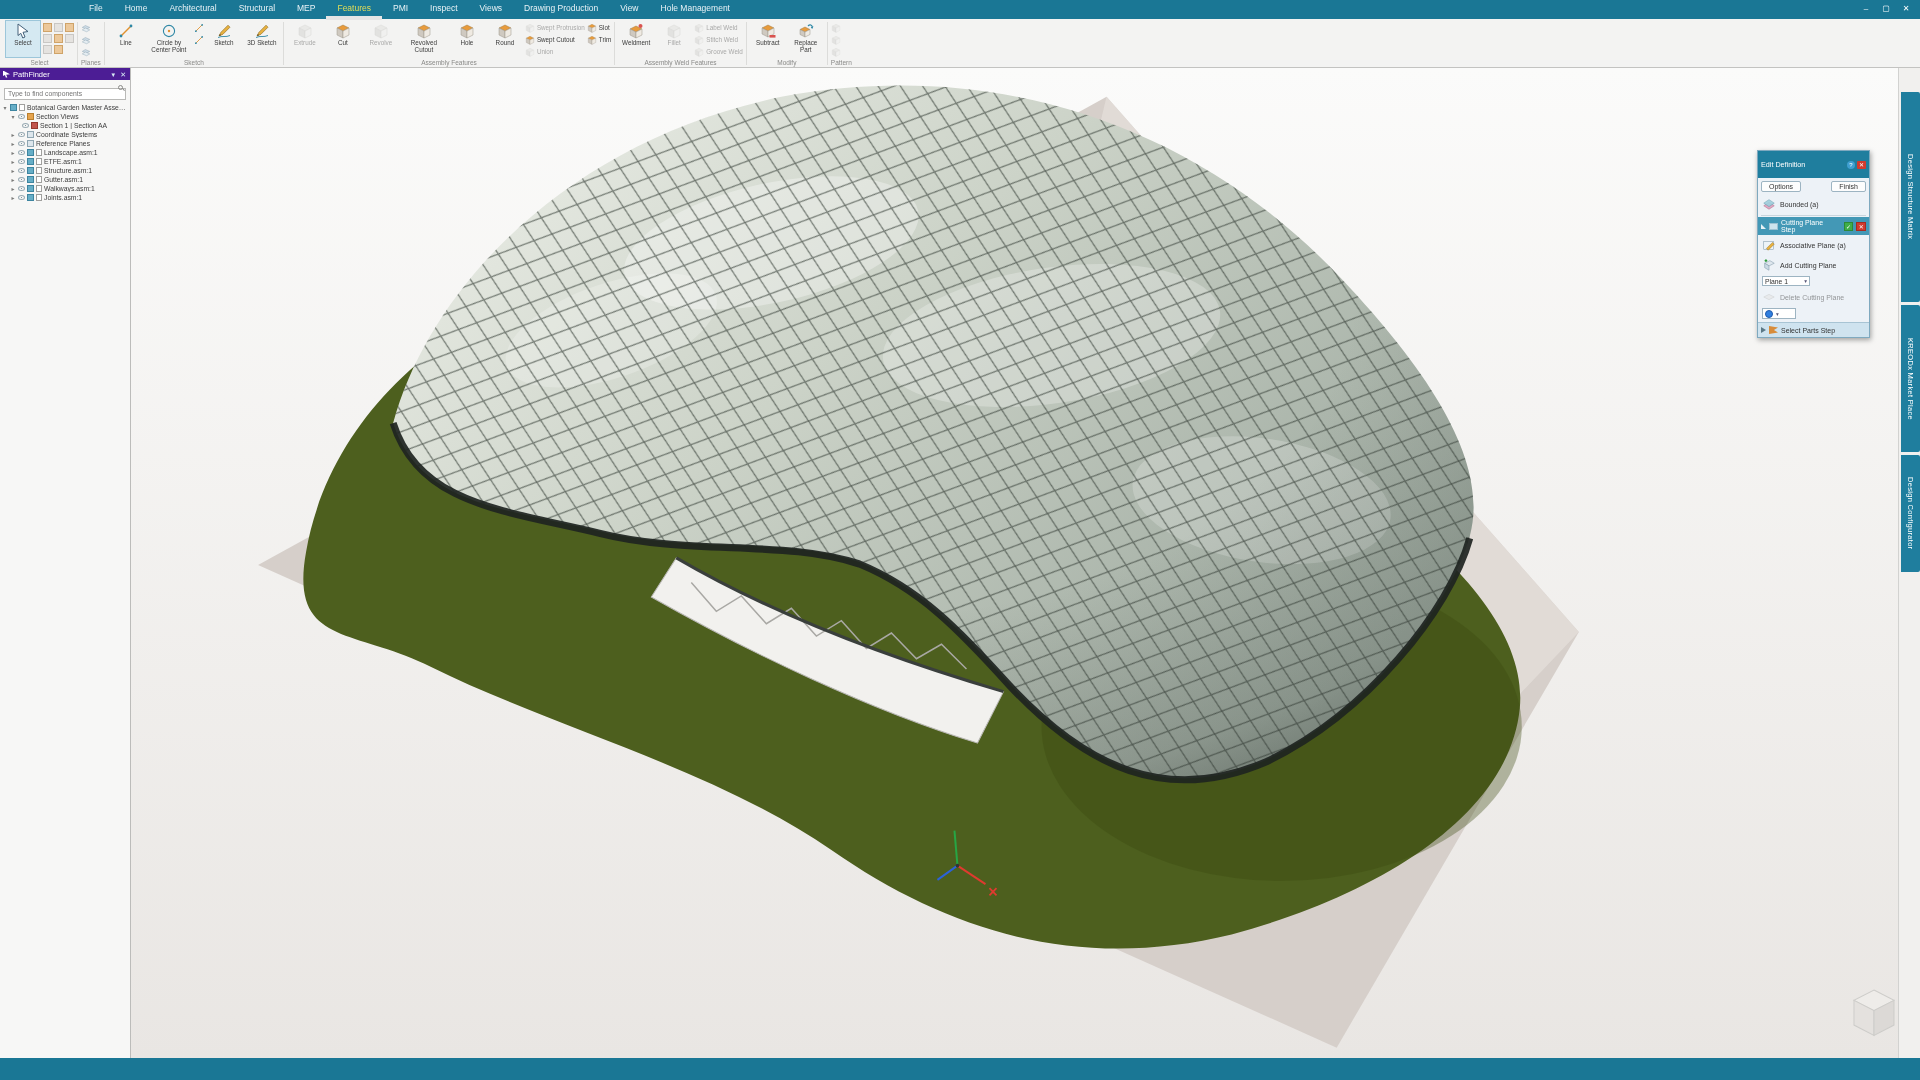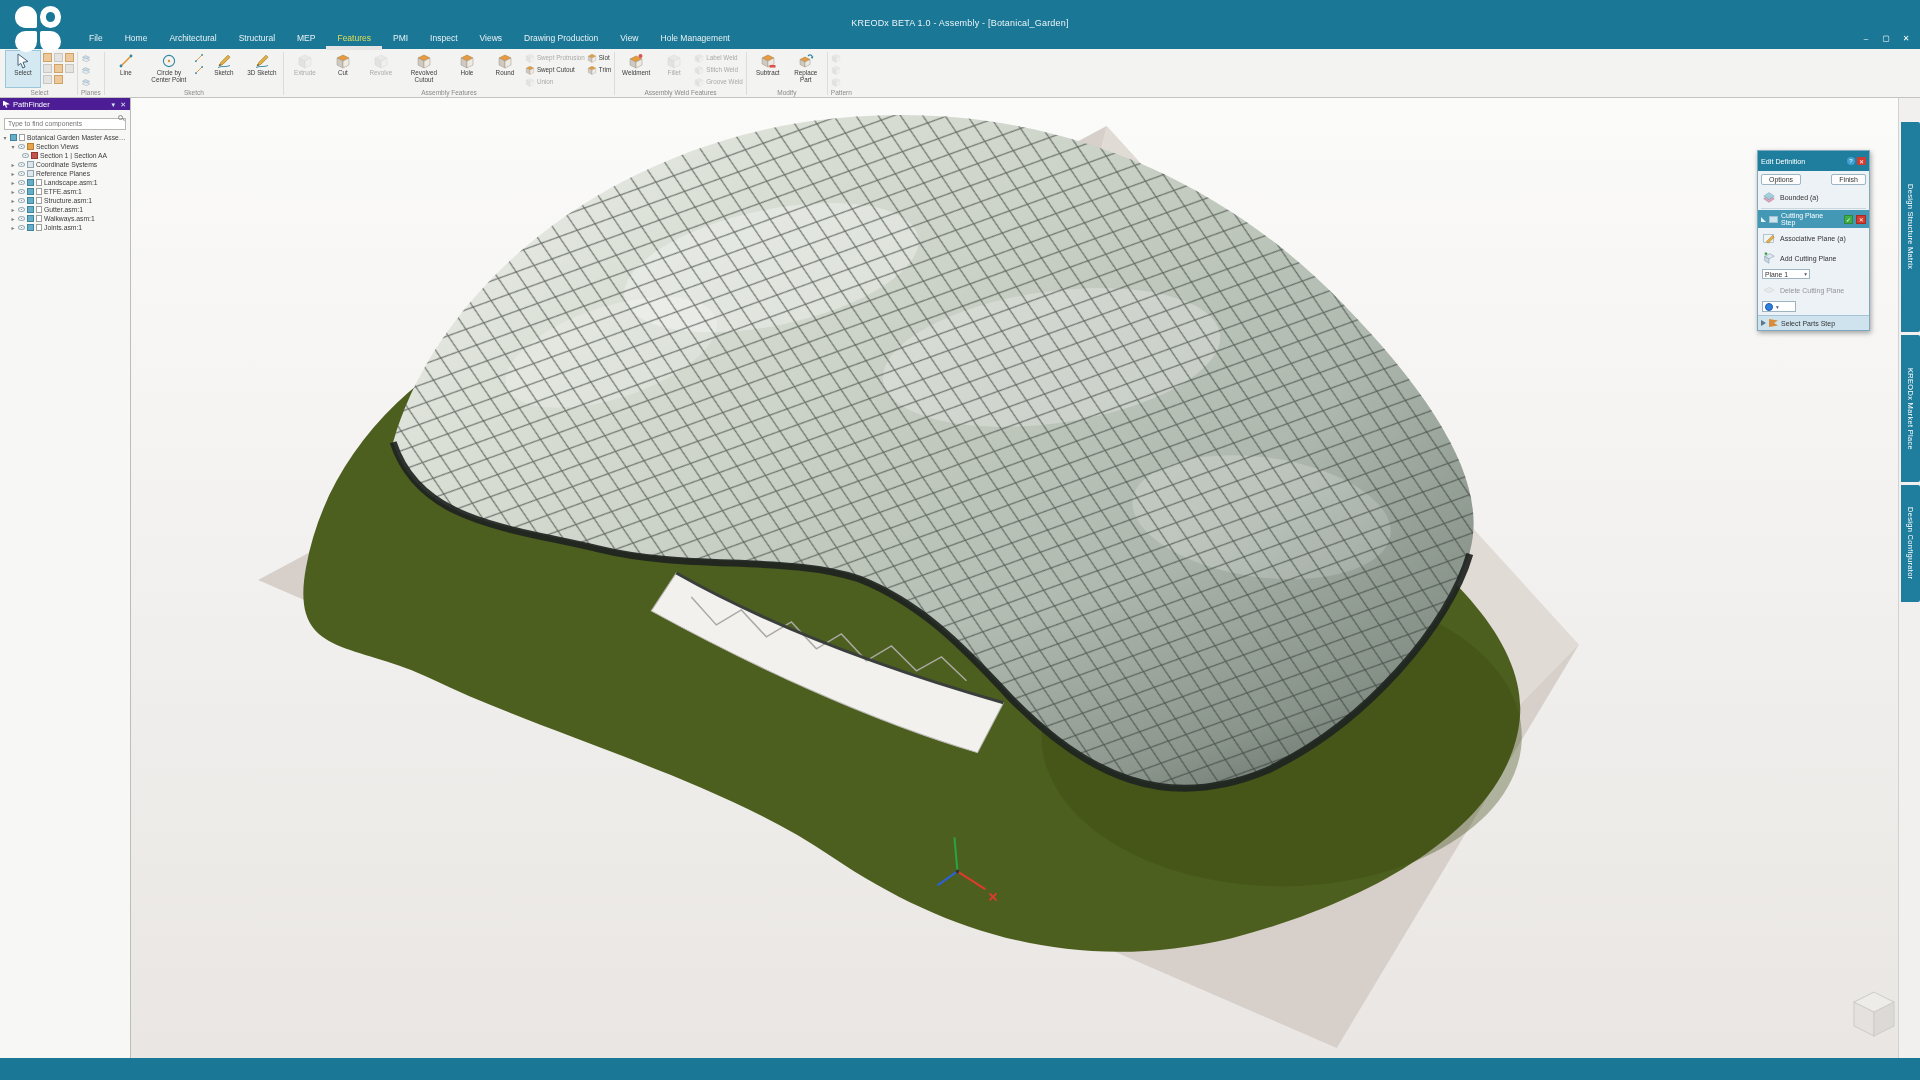--- a/index.html
+++ b/index.html
@@ -79,21 +79,21 @@
     letter-spacing:.3px;border-radius:0 2px 2px 0;border:none;}
   .st0{top:24px;height:210px;}
   .st1{top:237px;height:147px;}
   .st2{top:387px;height:117px;}
 
   .statusbar{height:22px;background:#1a7795;flex:none;}
 
   
   .dialog{position:absolute;left:1757px;top:150px;width:113px;background:#edf2f7;
     border:1px solid #7fa9bf;box-shadow:1px 2px 5px rgba(0,0,0,.35);font-size:7px;color:#333;z-index:20;}
-  .dlg-title{background:#1f7e9e;color:#fff;height:20px;display:flex;align-items:center;gap:2px;
+  .dlg-title{background:#1f7e9e;color:#fff;height:27px;display:flex;align-items:center;gap:2px;
     padding:0 3px;font-size:7.2px;}
   .dlg-title .sp{flex:1;}
   .dlg-help{width:8px;height:8px;border-radius:50%;background:#3f9fd1;color:#fff;font-size:6px;
     display:flex;align-items:center;justify-content:center;border:none;padding:0;}
   .dlg-close{width:9px;height:8px;background:#d23b2f;color:#fff;font-size:6px;
     display:flex;align-items:center;justify-content:center;border:none;padding:0;border-radius:1px;}
   .dlg-btnrow{display:flex;justify-content:space-between;padding:3px 3px 2px 3px;}
   .dlg-btn{background:#fdfdfd;border:1px solid #9db4c2;font-size:7px;height:11px;padding:0 7px;
     border-radius:2px;color:#333;}
   .dlg-row{display:flex;align-items:center;gap:4px;padding:3px 4px;}
@@ -173,29 +173,20 @@
       <polygon points="2,6.5 7,9 7,14 2,11.5" fill="#cfc9c0" stroke="#9a948b" stroke-width="0.5"></polygon>
       <polygon points="12,6.5 7,9 7,14 12,11.5" fill="#efeae2" stroke="#9a948b" stroke-width="0.5"></polygon>
       <path d="M10 3 C12 1 14 2 14.5 4.5" fill="none" stroke="#2e87a5" stroke-width="1.2"></path>
       <polygon points="15.5,3.2 14.2,6 12.8,4.2" fill="#2e87a5"></polygon>
     </symbol>
   </defs>
 </svg>
 
 <div id="app">
 
-  <div class="titlebar">
-    <div class="logo">
-      <span class="l1"></span>
-      <span class="l2"></span>
-      <span class="l3"></span>
-      <span class="l4"></span>
-    </div>
-    <div class="title">KREODx BETA 1.0 - Assembly - [Botanical_Garden]</div>
-  </div>
 
   <div class="menubar">
     <div class="menu-items">
       <span class="menu-item">File</span>
       <span class="menu-item">Home</span>
       <span class="menu-item">Architectural</span>
       <span class="menu-item">Structural</span>
       <span class="menu-item">MEP</span>
       <span class="menu-item active">Features</span>
       <span class="menu-item">PMI</span>

